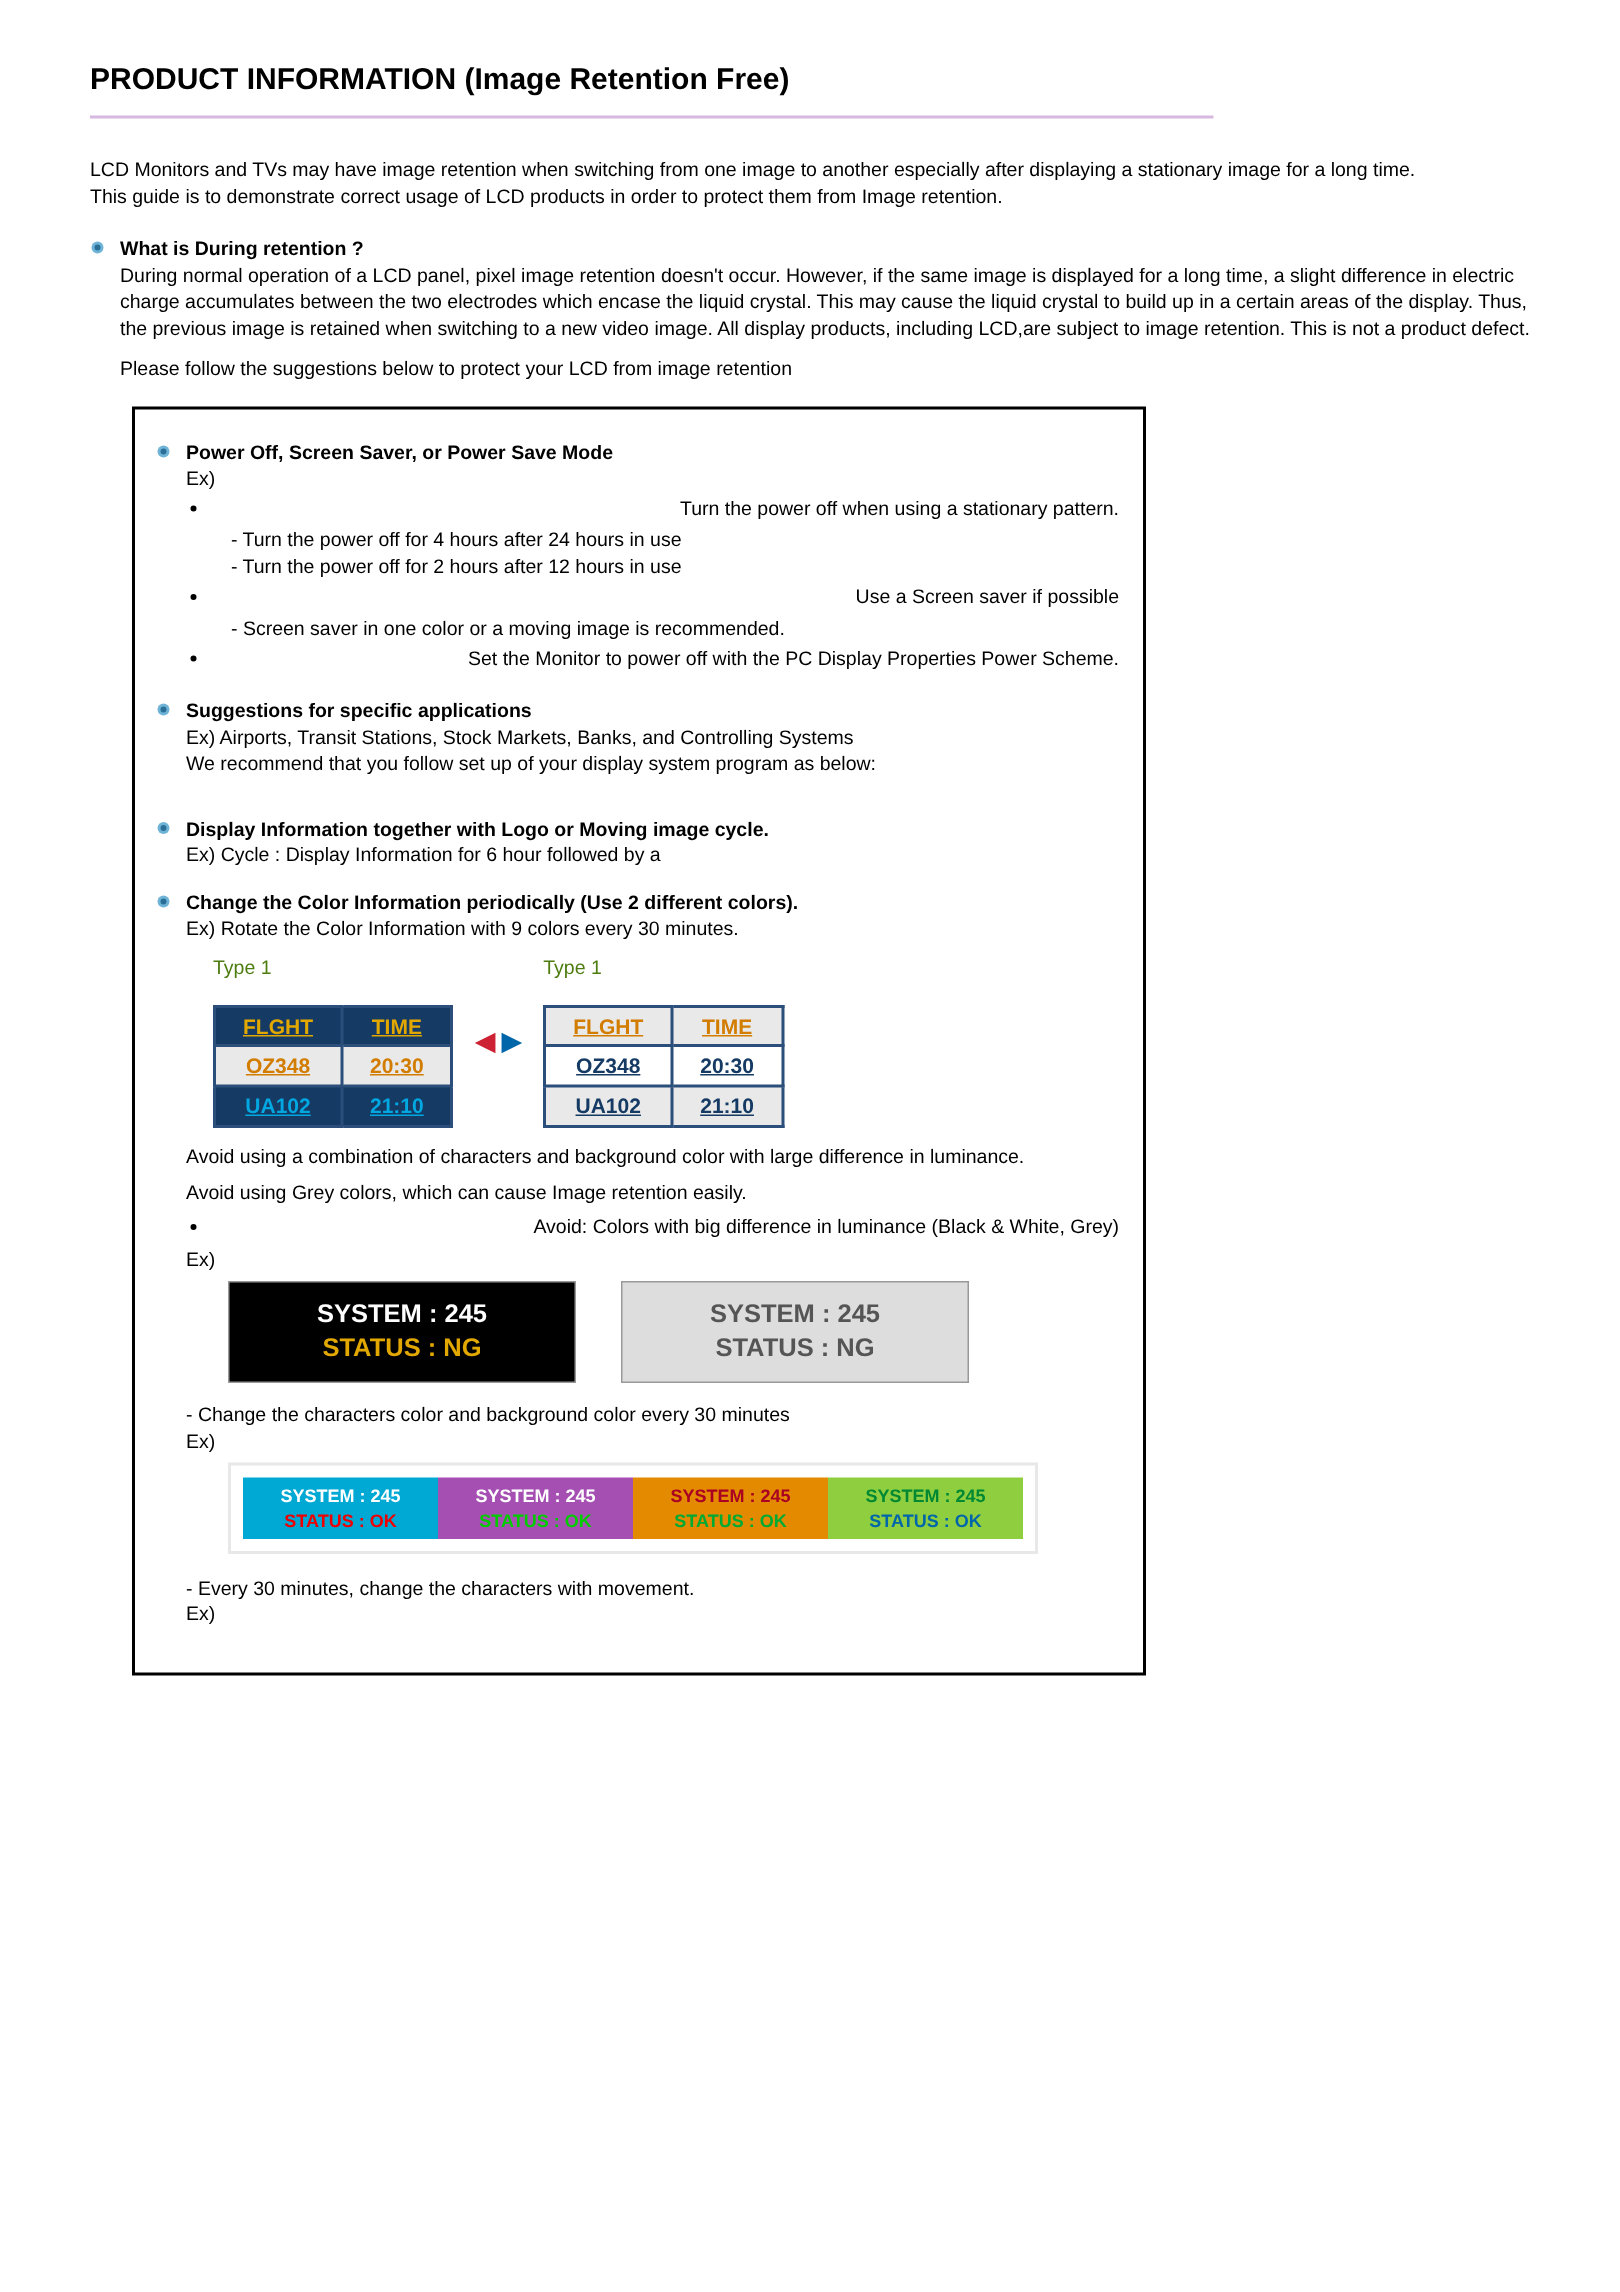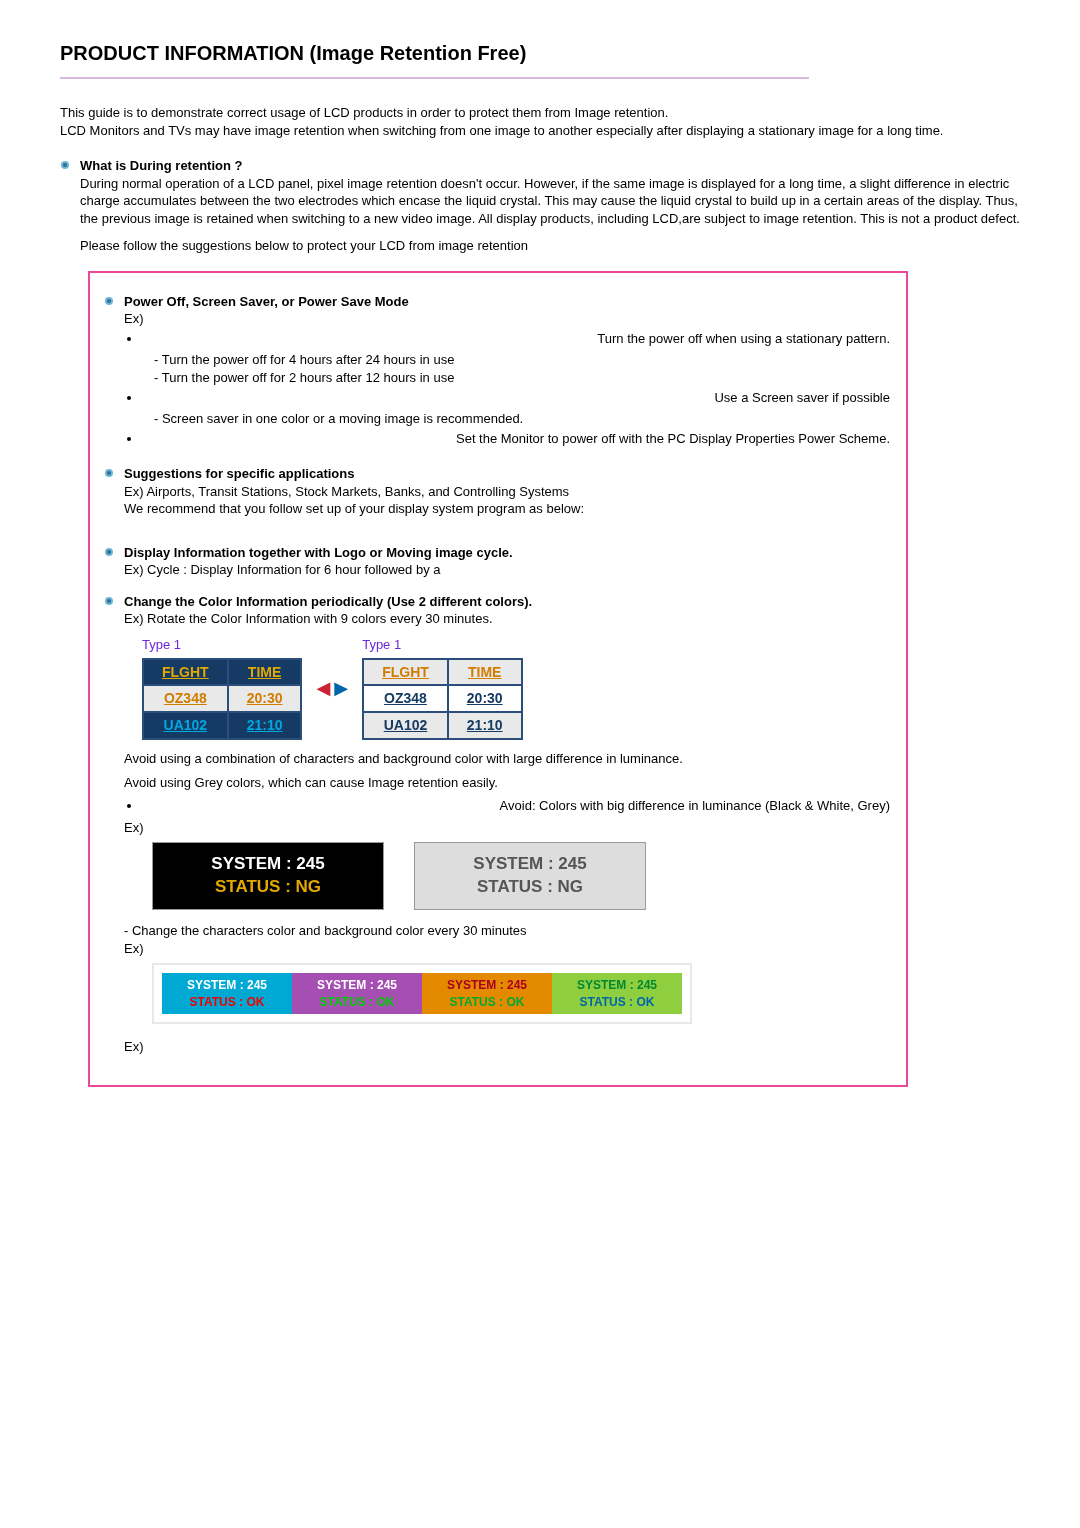--- a/index.html
+++ b/index.html
@@ -28,35 +28,35 @@
     align-items: flex-start;
     margin-bottom: 8px;
   }
   .bp {
     width: 10px; height: 10px; flex: 0 0 10px;
     margin-top: 3px; margin-right: 10px;
   }
   .bp svg { display:block; }
   .bold { font-weight: bold; }
   .boxed {
-    border: 2px solid #ec4899;
+    border: 2px solid #000000;
     margin: 16px 0 0 28px;
     padding: 16px 16px 30px 14px;
-    width: 820px;
+    width: 676px;
     box-sizing: border-box;
   }
   .inner-item { display:flex; align-items:flex-start; margin-top:4px; }
   .inner-item .bp { margin-right:10px; }
   .inner-body { flex:1; }
   .ul { margin: 2px 0 4px 18px; padding:0; }
   .ul li { margin: 1px 0; text-align: right; }
   .dash { margin-left: 30px; }
   .ftables { display:flex; align-items:center; margin: 8px 0 10px 18px; gap:14px;}
   .ftable { border-collapse: collapse; }
-  .ftable caption { caption-side: top; text-align:left; color:#6d28d9; padding-bottom:4px; font-size:13px;}
+  .ftable caption { caption-side: top; text-align:left; color:#4d7c0f; padding-bottom:16px; font-size:13px;}
   .ftable td, .ftable th { border:2px solid #2b4f7a; padding:3px 18px; text-align:center; font-weight:bold; font-size:14px;text-decoration:underline;}
   .t1 th { background:#153a63; color:#e3a800; }
   .t1 .r0 td { background:#e9e9e9; color:#d27c00; }
   .t1 .r1 td { background:#153a63; color:#00a7e0; }
   .t2 th { background:#e9e9e9; color:#d27c00; }
   .t2 .r0 td { background:#fff; color:#153a63; }
   .t2 .r1 td { background:#e9e9e9; color:#153a63; }
   .arrows { font-size:18px; display:flex; gap:4px;}
   .arrows .al { color:#c23; }
   .arrows .ar { color:#06a; }
@@ -77,22 +77,22 @@
   .plain-para { margin:6px 0; }
   .spacer { height:10px; }
 </style>
 </head>
 <body>
 
 <div class="title">PRODUCT INFORMATION (Image Retention Free)</div>
 <div class="hr"></div>
 
 <div class="intro">
+  <div>LCD Monitors and TVs may have image retention when switching from one image to another especially after displaying a stationary image for a long time.</div>
   <div>This guide is to demonstrate correct usage of LCD products in order to protect them from Image retention.</div>
-  <div>LCD Monitors and TVs may have image retention when switching from one image to another especially after displaying a stationary image for a long time.</div>
 </div>
 
 <div class="section-bullet">
   <span class="bp">
     <svg viewBox="0 0 10 10">
         <circle cx="5" cy="5" r="4" fill="#6fb4d6"></circle>
         <circle cx="5" cy="5" r="2" fill="#2a6f97"></circle>
       </svg>
   </span>
   <div>
@@ -248,17 +248,18 @@
         <div class="rec-box rb3">
           <div class="l1">SYSTEM : 245</div>
           <div class="l2">STATUS : OK</div>
         </div>
         <div class="rec-box rb4">
           <div class="l1">SYSTEM : 245</div>
           <div class="l2">STATUS : OK</div>
         </div>
       </div>
 
+      <div>- Every 30 minutes, change the characters with movement.</div>
       <div>Ex)</div>
     </div>
   </div>
 
 </div>
 
 </body></html>

